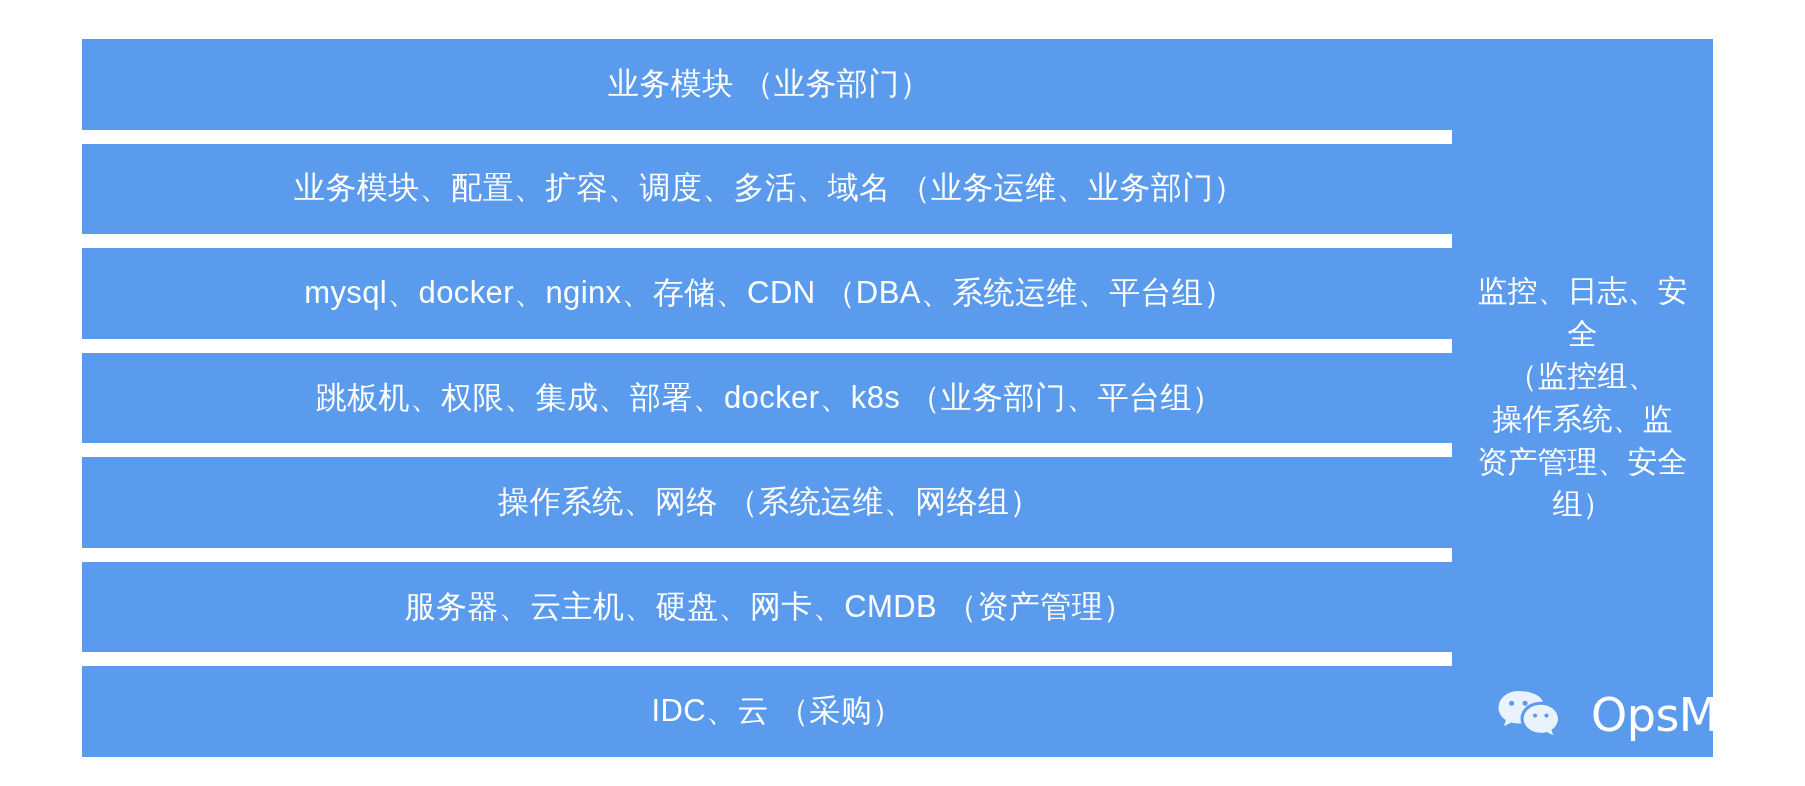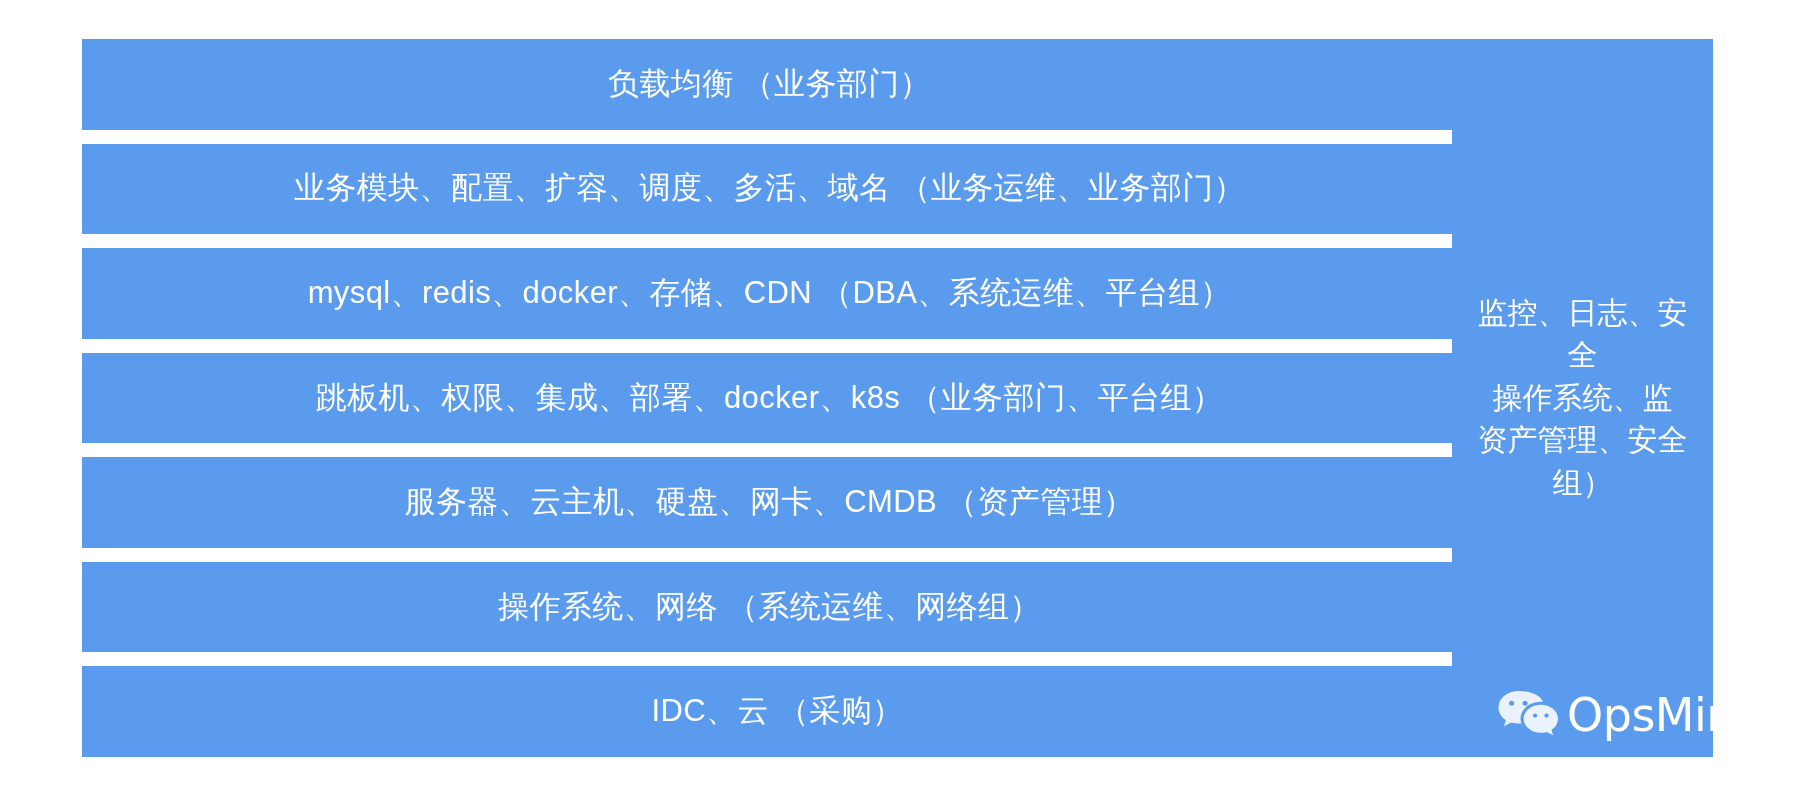--- a/index.html
+++ b/index.html
@@ -106,63 +106,65 @@
     flex: none;
     display: block;
   }
   .watermark-text {
     font-size: 46px;
     color: #ffffff;
     line-height: 1;
     white-space: nowrap;
     font-family: "DejaVu Sans", "Liberation Sans", sans-serif;
     letter-spacing: -0.5px;
+    margin-left: 24px;
   }
 </style>
 </head>
 <body>
 
 <div id="diagram">
 
   <div class="stack">
 
     <div class="layer-bar">
-      <span class="layer-label">负载均衡 （业务部门）</span>
+      <span class="layer-label">业务模块 （业务部门）</span>
     </div>
 
     <div class="layer-bar">
       <span class="layer-label">业务模块、配置、扩容、调度、多活、域名 （业务运维、业务部门）</span>
     </div>
 
     <div class="layer-bar">
-      <span class="layer-label">mysql、redis、docker、存储、CDN （DBA、系统运维、平台组）</span>
+      <span class="layer-label">mysql、docker、nginx、存储、CDN （DBA、系统运维、平台组）</span>
     </div>
 
     <div class="layer-bar">
       <span class="layer-label">跳板机、权限、集成、部署、docker、k8s （业务部门、平台组）</span>
     </div>
 
     <div class="layer-bar">
-      <span class="layer-label">服务器、云主机、硬盘、网卡、CMDB （资产管理）</span>
+      <span class="layer-label">操作系统、网络 （系统运维、网络组）</span>
     </div>
 
     <div class="layer-bar">
-      <span class="layer-label">操作系统、网络 （系统运维、网络组）</span>
+      <span class="layer-label">服务器、云主机、硬盘、网卡、CMDB （资产管理）</span>
     </div>
 
     <div class="layer-bar">
       <span class="layer-label">IDC、云 （采购）</span>
     </div>
 
   </div>
 
   <div class="side-panel">
     <div class="side-label">
       <span class="ln">监控、日志、安</span>
       <span class="ln">全</span>
+      <span class="ln-indent">（监控组、</span>
       <span class="ln">操作系统、监</span>
       <span class="ln">资产管理、安全</span>
       <span class="ln">组）</span>
     </div>
   </div>
 
   <div class="watermark">
     <span class="wechat-icon-wrap">
       <svg class="wechat-icon" viewBox="0 0 62 52" xmlns="http://www.w3.org/2000/svg" aria-hidden="true">
         <g fill="#eaf2fd">

